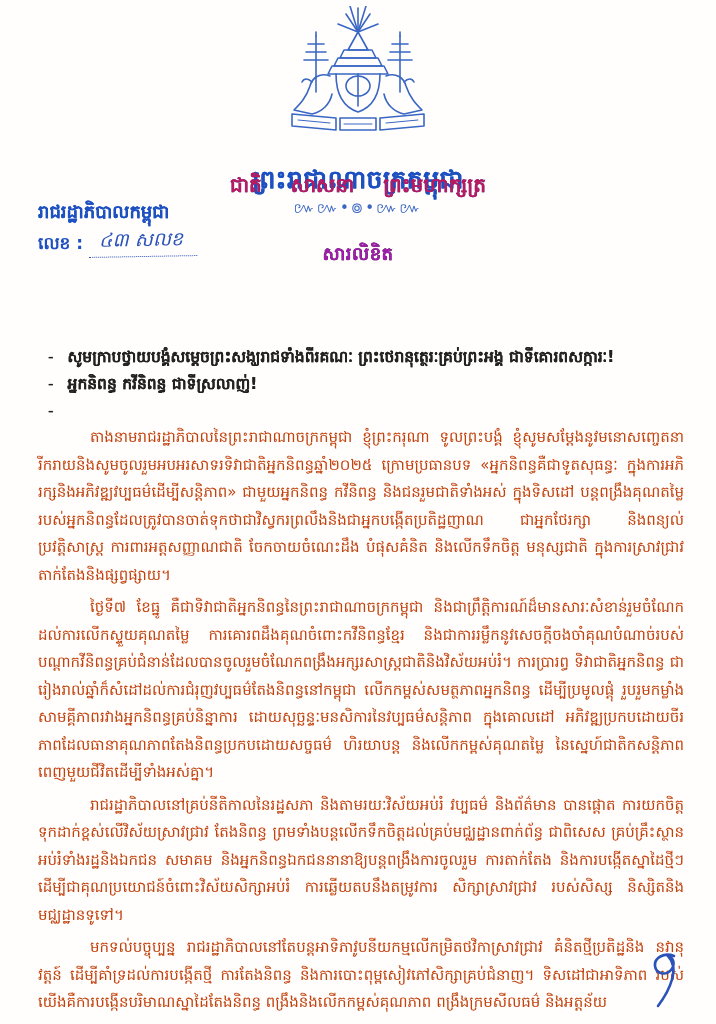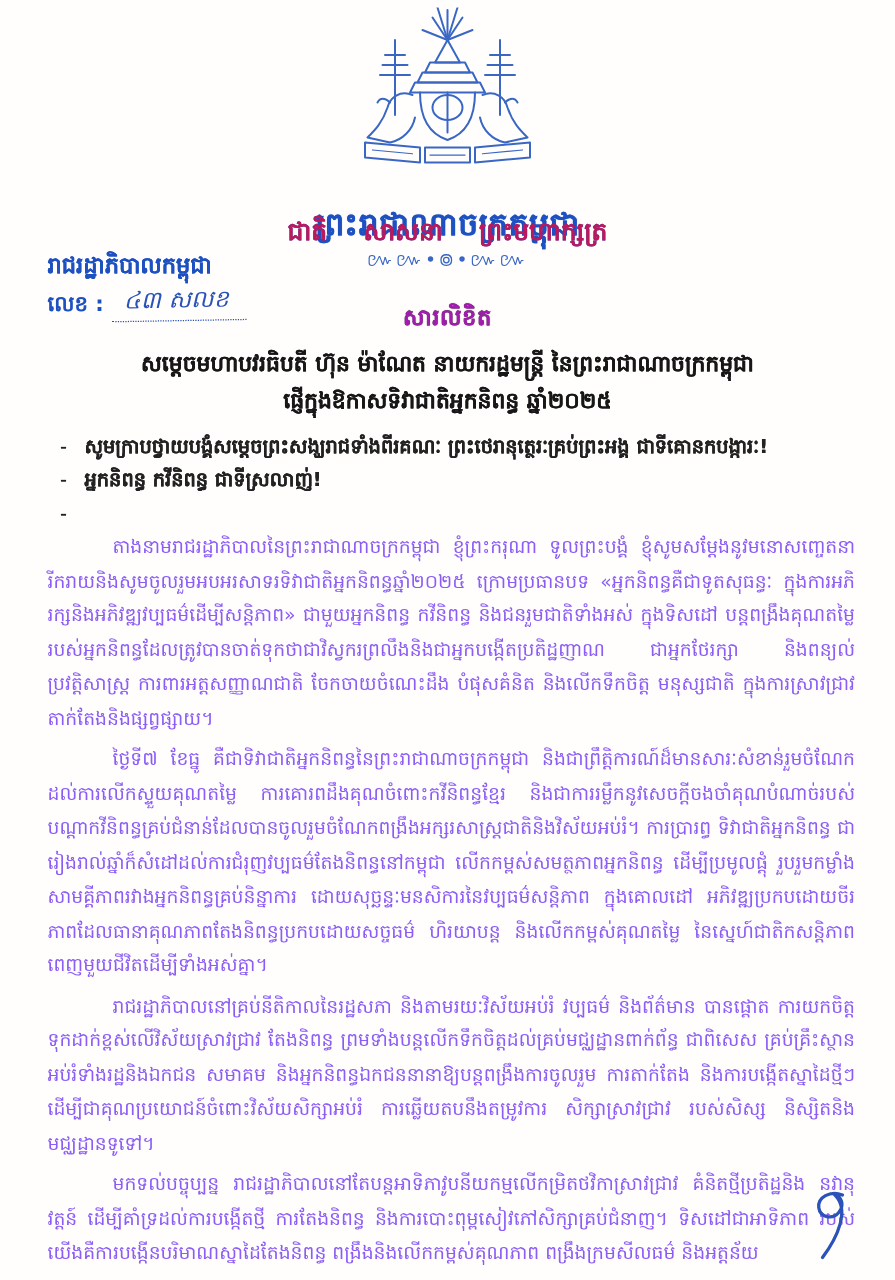--- a/index.html
+++ b/index.html
@@ -81,21 +81,21 @@
     font-size:15.5px;line-height:26px;
     color:#222;font-weight:bold;
     text-shadow:0 0 .3px #222;
   }
   .salutation-row{display:flex;gap:14px;margin-bottom:1px;}
   .dash{flex:0 0 auto;font-weight:normal;}
   
   .body-text{
     position:absolute;top:424px;left:38px;right:32px;
     font-size:15px;line-height:27.5px;
-    color:#8b5cf6;
+    color:#c2410c;
     text-align:justify;
   }
   .body-text p{
     margin:0 0 5px 0;
     text-indent:52px;
   }
   
   .page-number{
     position:absolute;bottom:28px;left:0;right:0;
     text-align:center;
@@ -173,29 +173,25 @@
 
   <div class="gov-block">
     <div class="gov-name">រាជរដ្ឋាភិបាលកម្ពុជា</div>
     <div class="ref-line">
       <span>លេខ :</span>
       <span class="ref-number">៤៣ សលខ</span>
     </div>
   </div>
 
   <div class="doc-type">សារលិខិត</div>
-  <div class="subtitle">
-    <div>សម្តេចមហាបវរធិបតី ហ៊ុន ម៉ាណែត នាយករដ្ឋមន្ត្រី នៃព្រះរាជាណាចក្រកម្ពុជា</div>
-    <div>ផ្ញើក្នុងឱកាសទិវាជាតិអ្នកនិពន្ធ ឆ្នាំ២០២៥</div>
-  </div>
 
   <div class="salutations">
     <div class="salutation-row">
       <span class="dash">-</span>
-      <span>សូមក្រាបថ្វាយបង្គំសម្តេចព្រះសង្ឃរាជទាំងពីរគណៈ ព្រះថេរានុត្ថេរៈគ្រប់ព្រះអង្គ ជាទីគោនកបង្ការៈ!</span>
+      <span>សូមក្រាបថ្វាយបង្គំសម្តេចព្រះសង្ឃរាជទាំងពីរគណៈ ព្រះថេរានុត្ថេរៈគ្រប់ព្រះអង្គ ជាទីគោរពសក្ការៈ!</span>
     </div>
     <div class="salutation-row">
       <span class="dash">-</span>
       <span>អ្នកនិពន្ធ កវីនិពន្ធ ជាទីស្រលាញ់!</span>
     </div>
     <div class="salutation-row">
       <span class="dash">-</span>
     </div>
   </div>
 

